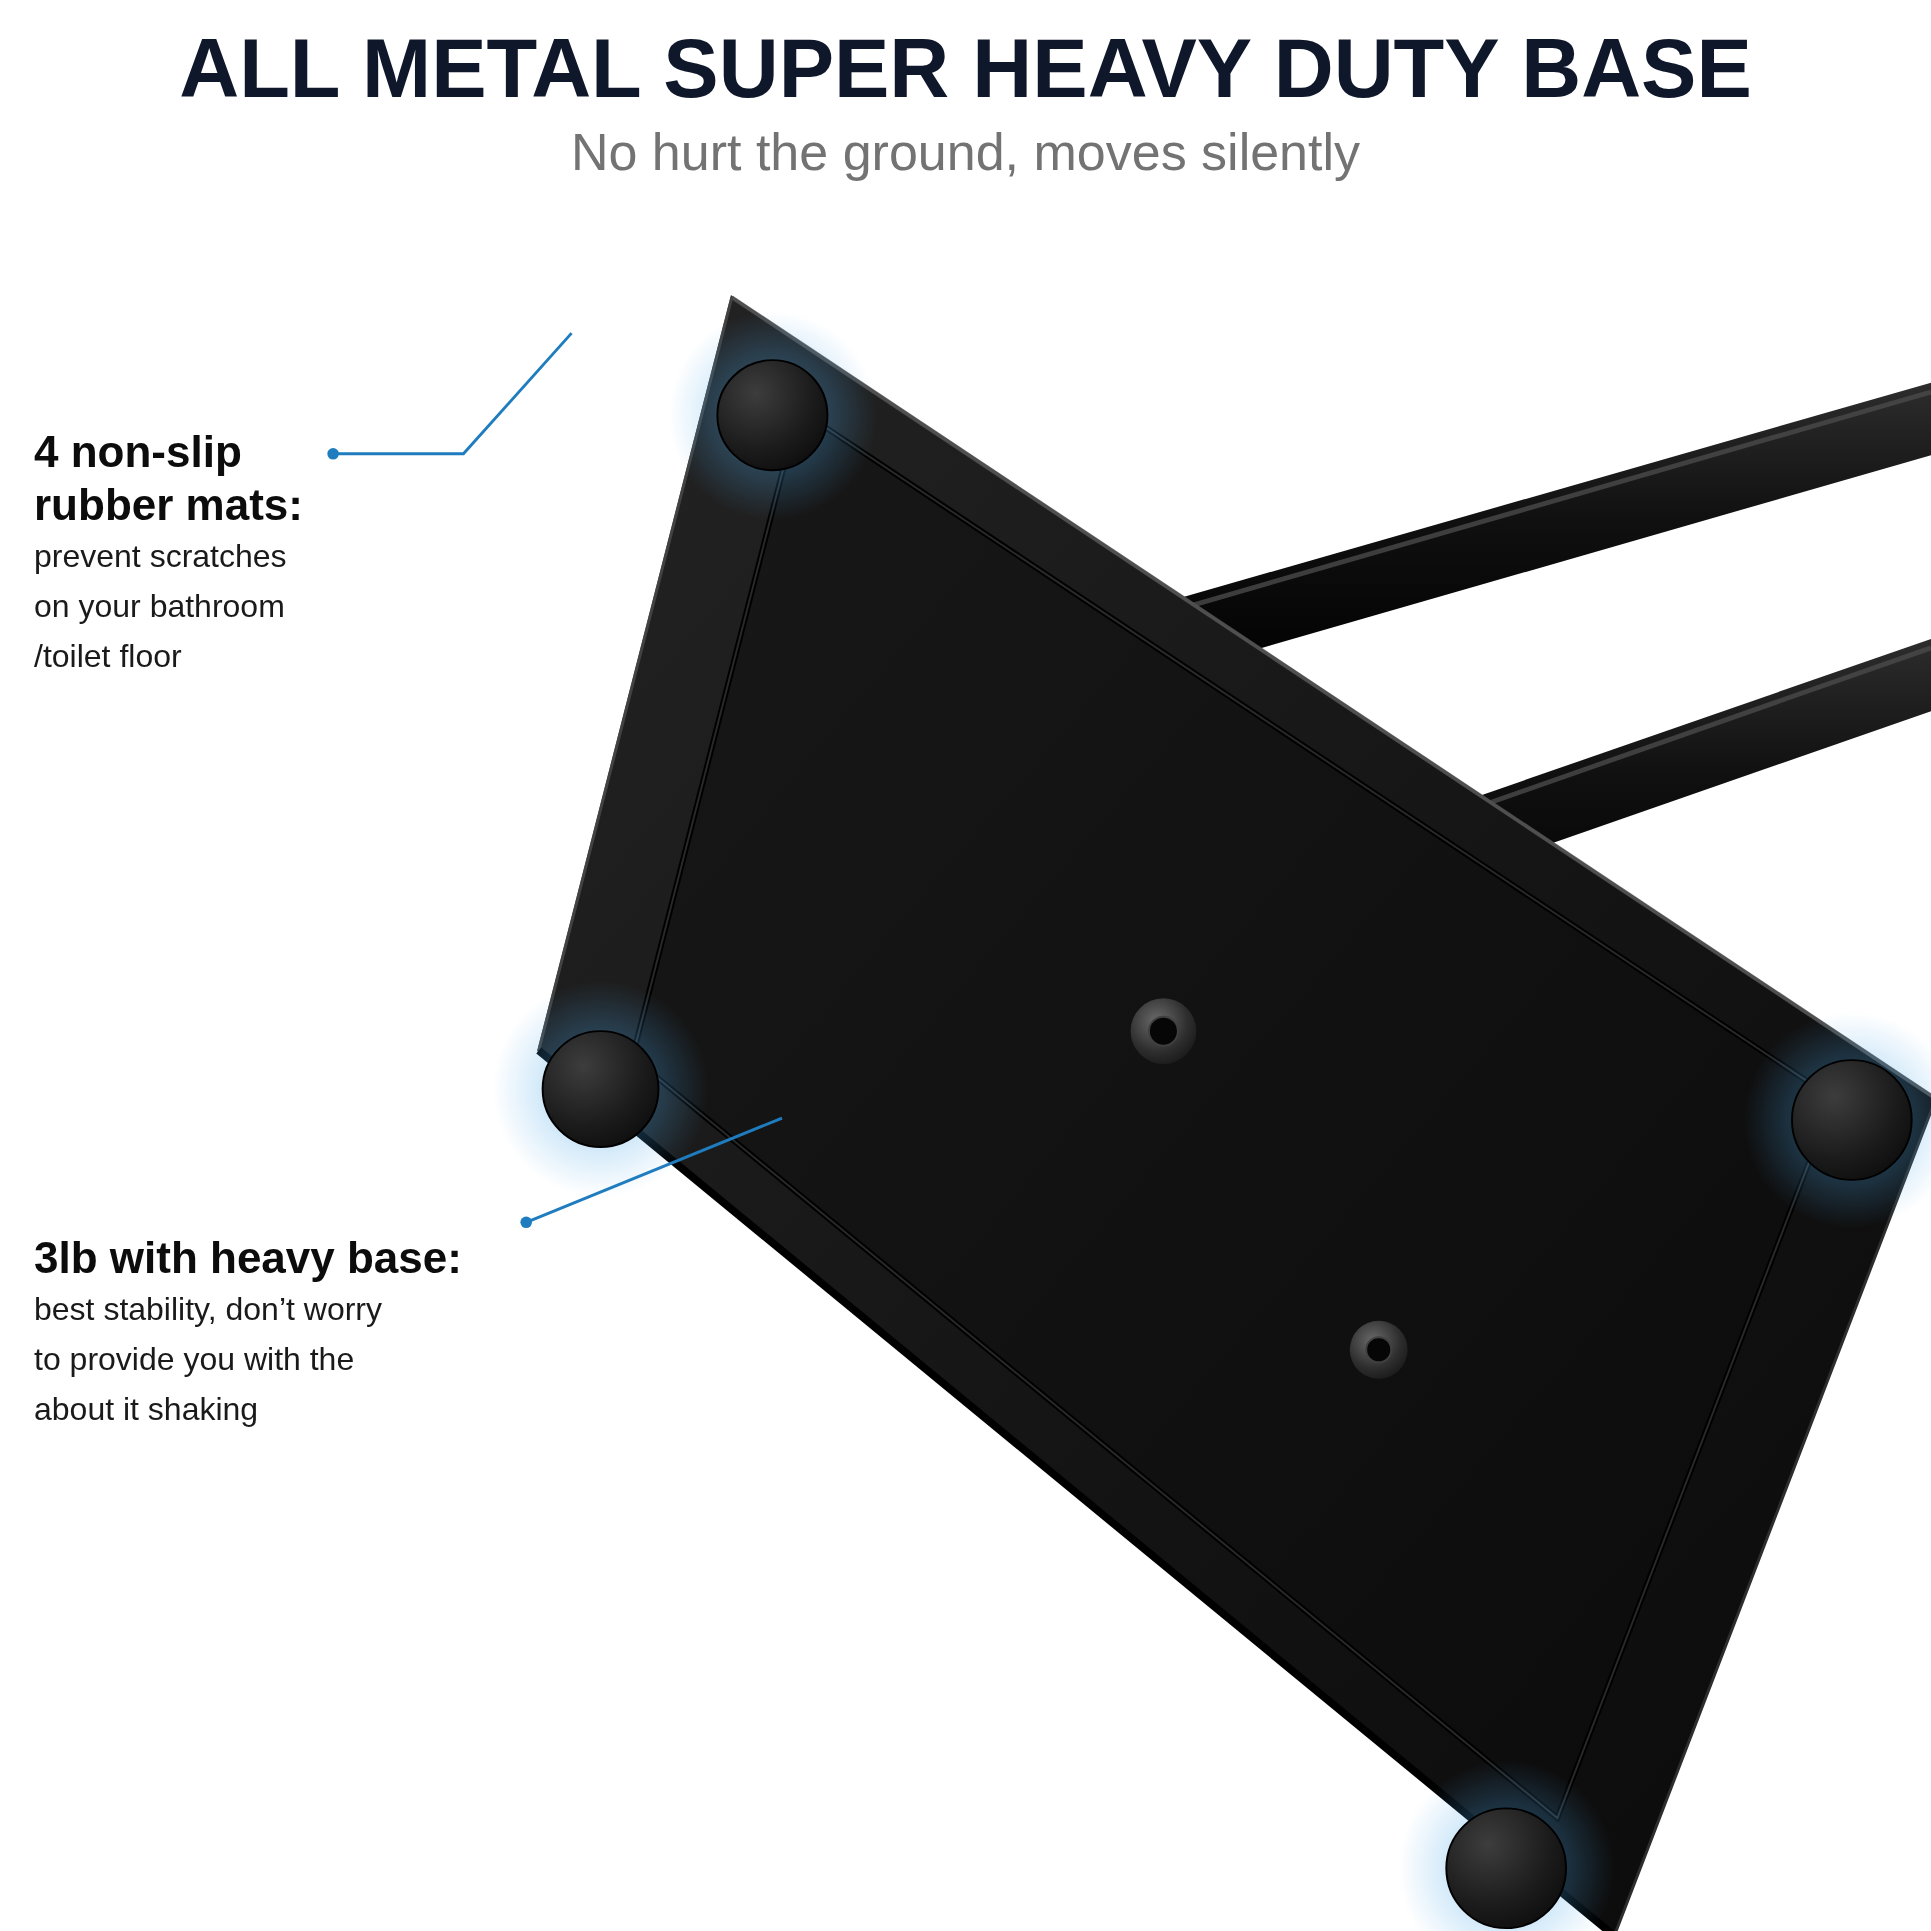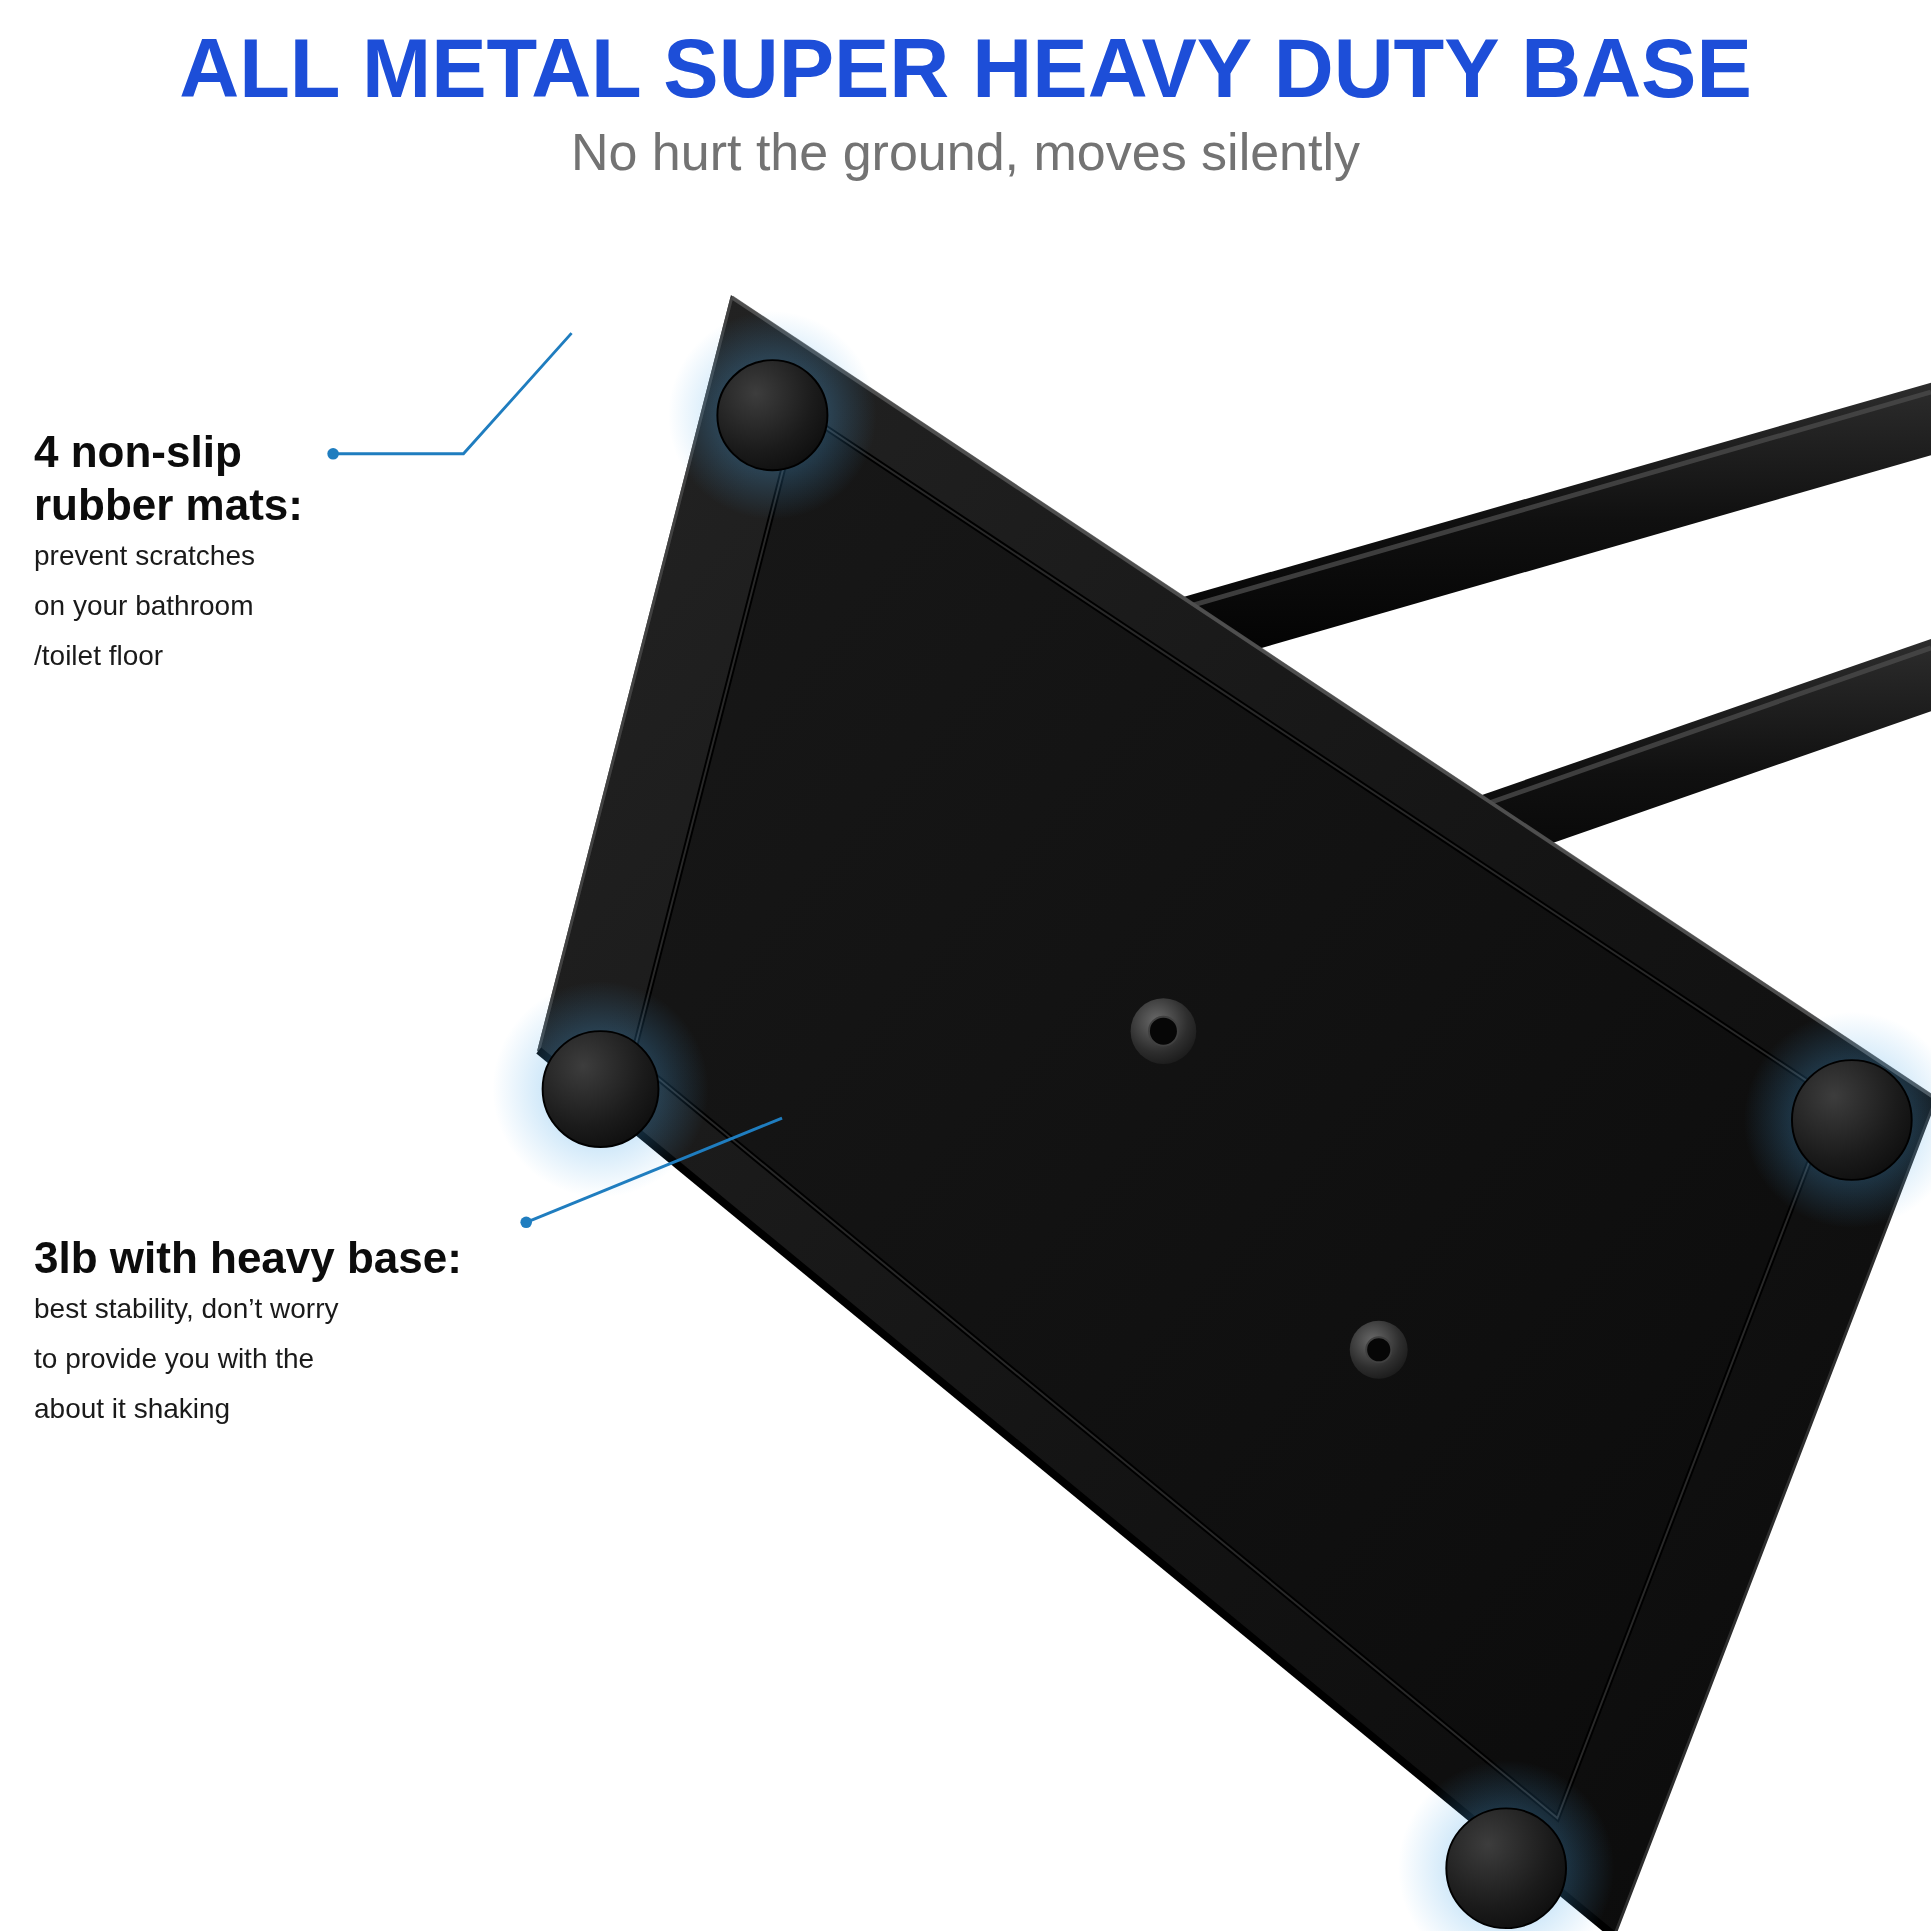--- a/index.html
+++ b/index.html
@@ -12,38 +12,38 @@
   .canvas {
     position: relative;
     width: 1931px; height: 1931px;
     overflow: hidden;
     background: #ffffff;
   }
   .title {
     position: absolute; top: 21px; left: 0; width: 1931px;
     text-align: center;
     font-size: 83px; font-weight: 800; letter-spacing: 0px;
-    color: #1d4ed8;
+    color: #0f172a;
     white-space: nowrap;
   }
   .subtitle {
     position: absolute; top: 122px; left: 0; width: 1931px;
     text-align: center;
     font-size: 52px; font-weight: 400;
     color: #737373;
   }
   .illustration {
     position: absolute; left: 0; top: 0;
   }
   .callout { position: absolute; margin-top: 34px; }
   .callout .head-line {
     font-size: 44px; font-weight: 700; line-height: 53px; color: #0c0c0c;
   }
   .callout .body-line {
-    font-size: 28px; font-weight: 400; line-height: 50px; color: #1a1a1a;
+    font-size: 32px; font-weight: 400; line-height: 50px; color: #1a1a1a;
   }
   .callout-rubber { left: 34px; top: 391px; }
   .callout-base   { left: 34px; top: 1197px; }
 </style>
 </head>
 <body>
 
 <div class="canvas">
 
   <div class="title">ALL METAL SUPER HEAVY DUTY BASE</div>

